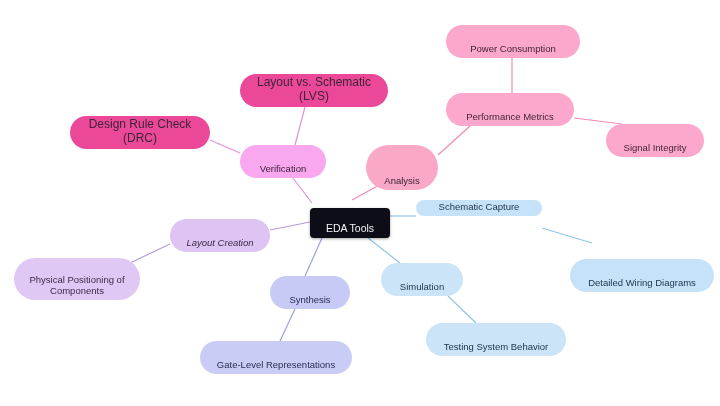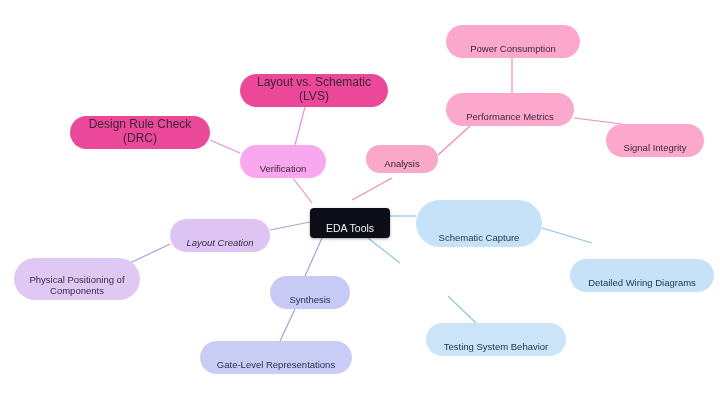--- a/index.html
+++ b/index.html
@@ -131,21 +131,21 @@
     <path d="M 448 296 L 476 323" stroke="#8fc4e6" stroke-width="1.2" fill="none"></path>
 
     <path d="M 390 216 L 416 216" stroke="#8fc4e6" stroke-width="1.2" fill="none"></path>
     <path d="M 542 228 L 592 243" stroke="#8fc4e6" stroke-width="1.2" fill="none"></path>
   </svg>
 
   <div class="node root" style="left:310px; top:208px; width:80px; height:30px;">
     <span>EDA Tools</span>
   </div>
 
-  <div class="node analysis" style="left:366px; top:145px; width:72px; height:28px;">
+  <div class="node analysis" style="left:366px; top:145px; width:72px; height:45px;">
     <span>Analysis</span>
   </div>
   <div class="node analysis-sub" style="left:446px; top:93px; width:128px; height:33px;">
     <span>Performance Metrics</span>
   </div>
   <div class="node analysis-sub" style="left:446px; top:25px; width:134px; height:33px;">
     <span>Power Consumption</span>
   </div>
   <div class="node analysis-sub" style="left:606px; top:124px; width:98px; height:33px;">
     <span>Signal Integrity</span>
@@ -169,24 +169,27 @@
 Components</span>
   </div>
 
   <div class="node synthesis" style="left:270px; top:276px; width:80px; height:33px;">
     <span>Synthesis</span>
   </div>
   <div class="node synthesis-sub" style="left:200px; top:341px; width:152px; height:33px;">
     <span>Gate-Level Representations</span>
   </div>
 
+  <div class="node simulation" style="left:381px; top:263px; width:82px; height:33px;">
+    <span>Simulation</span>
+  </div>
   <div class="node simulation-sub" style="left:426px; top:323px; width:140px; height:33px;">
     <span>Testing System Behavior</span>
   </div>
 
-  <div class="node schematic" style="left:416px; top:200px; width:126px; height:47px;">
+  <div class="node schematic" style="left:416px; top:200px; width:126px; height:16px;">
     <span>Schematic Capture</span>
   </div>
   <div class="node schematic-sub" style="left:570px; top:259px; width:144px; height:33px;">
     <span>Detailed Wiring Diagrams</span>
   </div>
 
 </div>
 
 </body></html>

